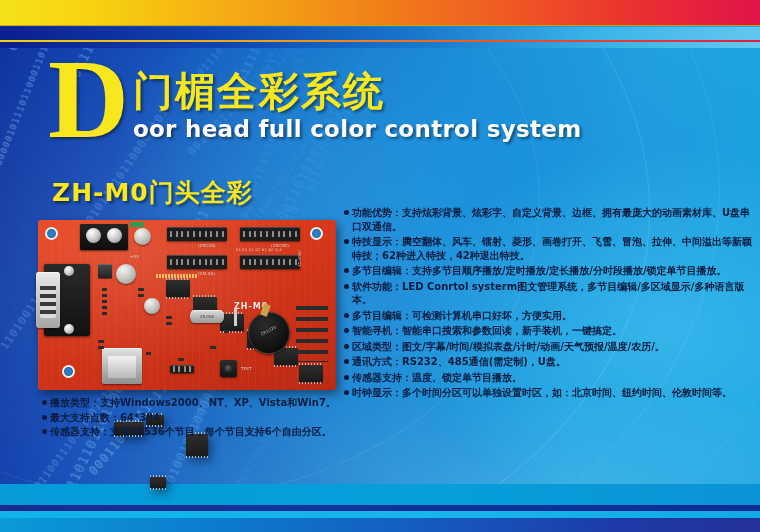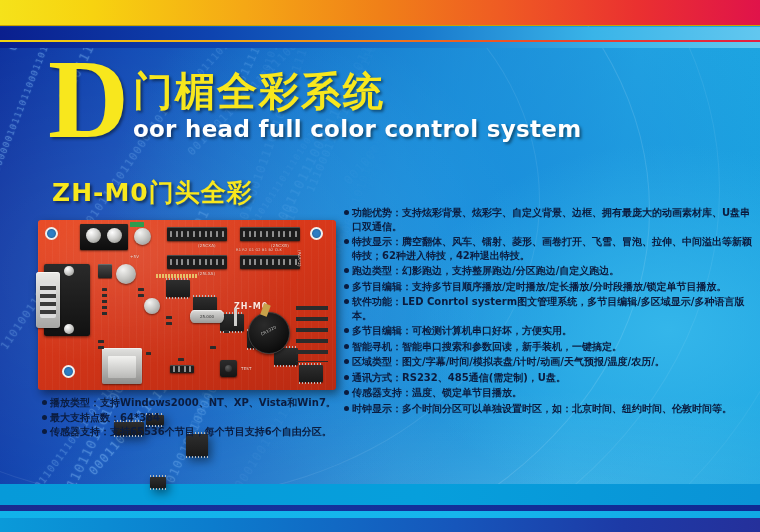--- a/index.html
+++ b/index.html
@@ -512,24 +512,20 @@
       <div class="li">
         <span class="dot"></span>
         <span class="txt">功能优势：支持炫彩背景、炫彩字、自定义背景、边框、拥有最庞大的动画素材库、U盘串口双通信。</span>
       </div>
       <div class="li">
         <span class="dot"></span>
         <span class="txt">特技显示：腾空翻体、风车、镭射、菱形、画卷打开、飞雪、冒泡、拉伸、中间溢出等新颖特技；62种进入特技，42种退出特技。</span>
       </div>
       <div class="li">
         <span class="dot"></span>
-        <span class="txt">跑边类型：幻影跑边，支持整屏跑边/分区跑边/自定义跑边。</span>
-      </div>
-      <div class="li">
-        <span class="dot"></span>
         <span class="txt">多节目编辑：支持多节目顺序播放/定时播放/定长播放/分时段播放/锁定单节目播放。</span>
       </div>
       <div class="li">
         <span class="dot"></span>
         <span class="txt">软件功能：LED Conrtol systerm图文管理系统，多节目编辑/多区域显示/多种语言版本。</span>
       </div>
       <div class="li">
         <span class="dot"></span>
         <span class="txt">多节目编辑：可检测计算机串口好坏，方便实用。</span>
       </div>

